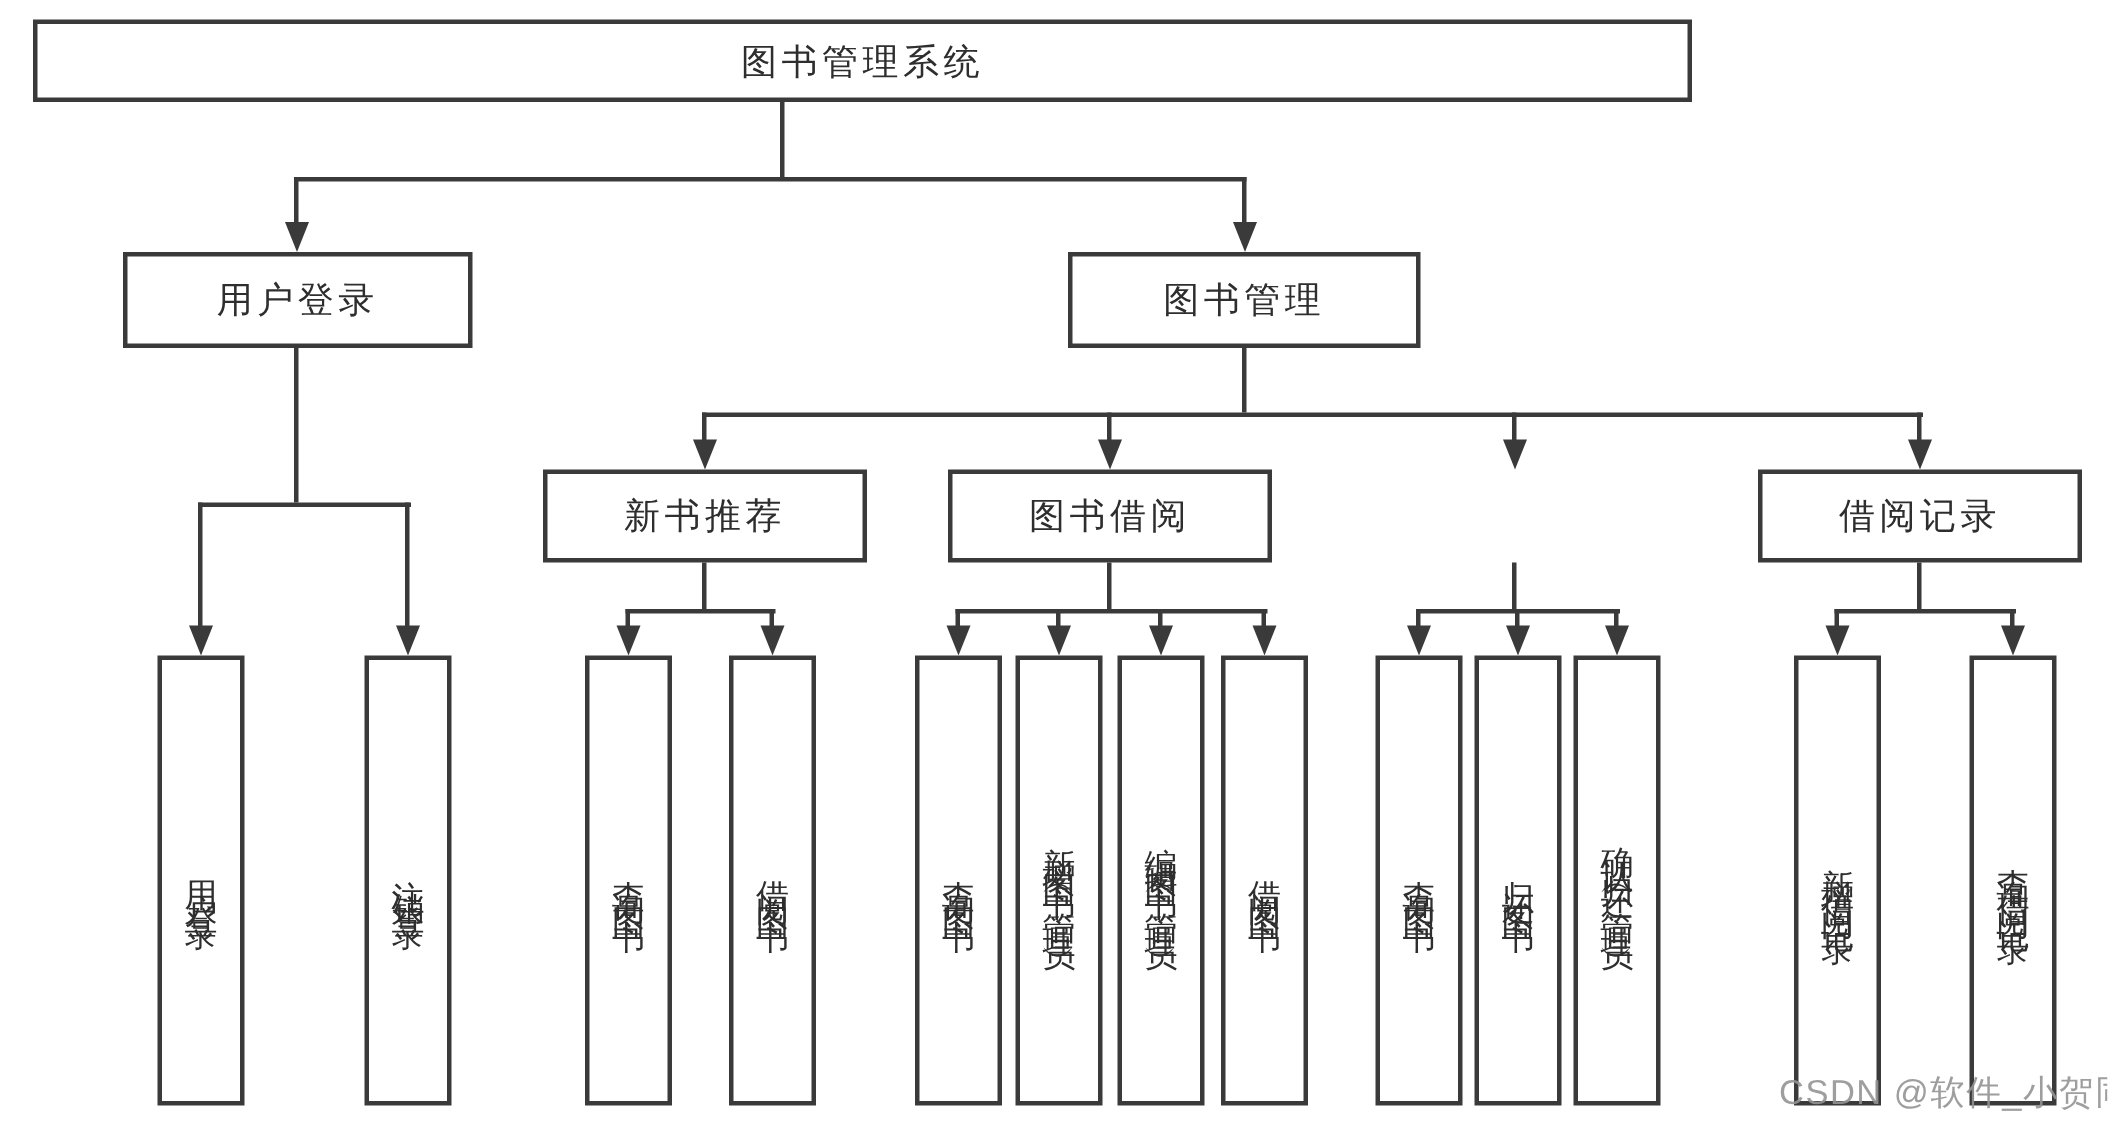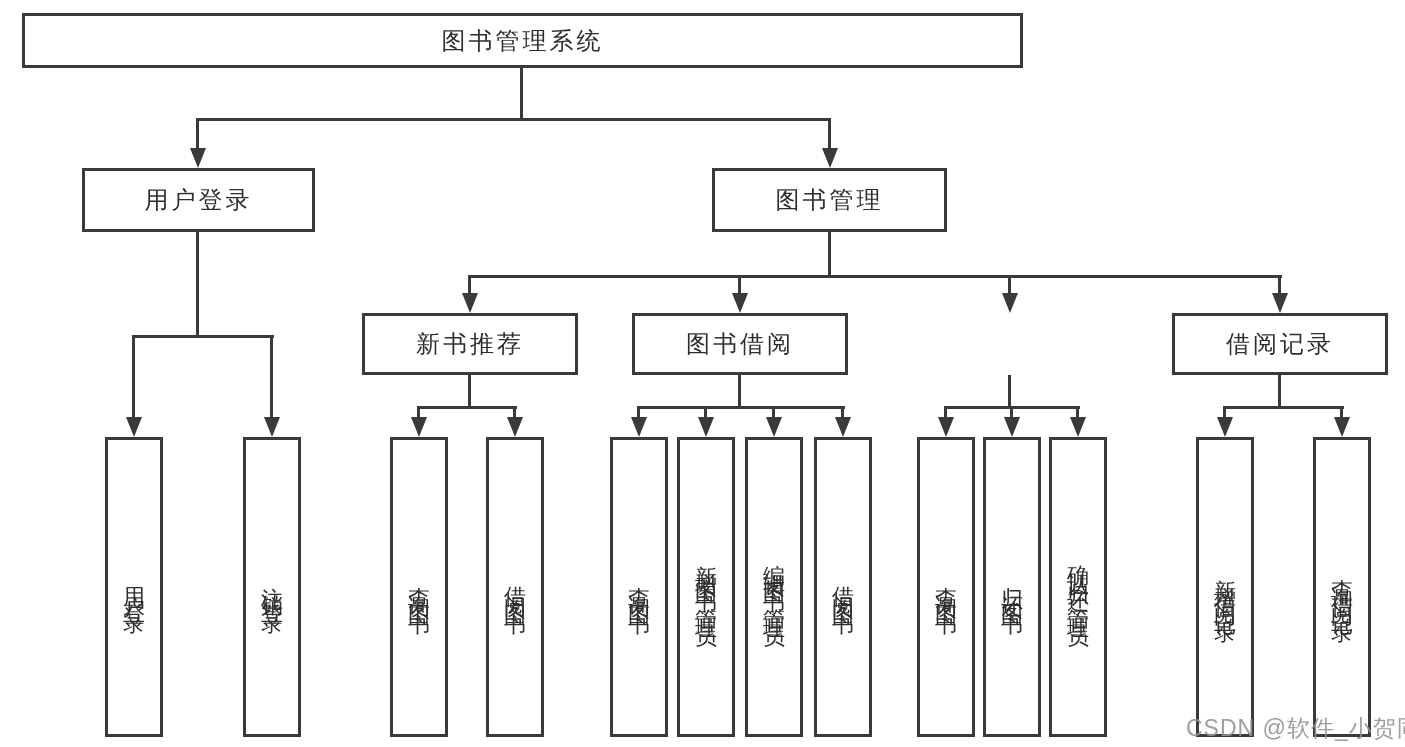--- a/index.html
+++ b/index.html
@@ -30,21 +30,21 @@
   .watermark{
     position:absolute;left:1186px;top:713px;font-size:23px;letter-spacing:1px;
     color:rgba(148,148,148,0.9);white-space:nowrap;z-index:5;
   }
 </style>
 </head>
 <body>
 
 <div class="canvas">
 
-  <div class="node" style="left:22px;top:13px;width:1001px;height:55px;">图书管理系统</div>
+  <div class="node" style="left:22px;top:13px;width:1106px;height:55px;">图书管理系统</div>
 
   <div class="vline" style="left:520px;top:68px;height:50px;"></div>
   <div class="hline" style="left:196px;top:118px;width:635px;"></div>
   <div class="vline" style="left:196px;top:118px;height:32px;"></div>
   <div class="arrow" style="left:190px;top:148px;"></div>
   <div class="vline" style="left:828px;top:118px;height:32px;"></div>
   <div class="arrow" style="left:822px;top:148px;"></div>
 
   <div class="node" style="left:82px;top:168px;width:233px;height:64px;">用户登录</div>
   <div class="node" style="left:712px;top:168px;width:235px;height:64px;">图书管理</div>

